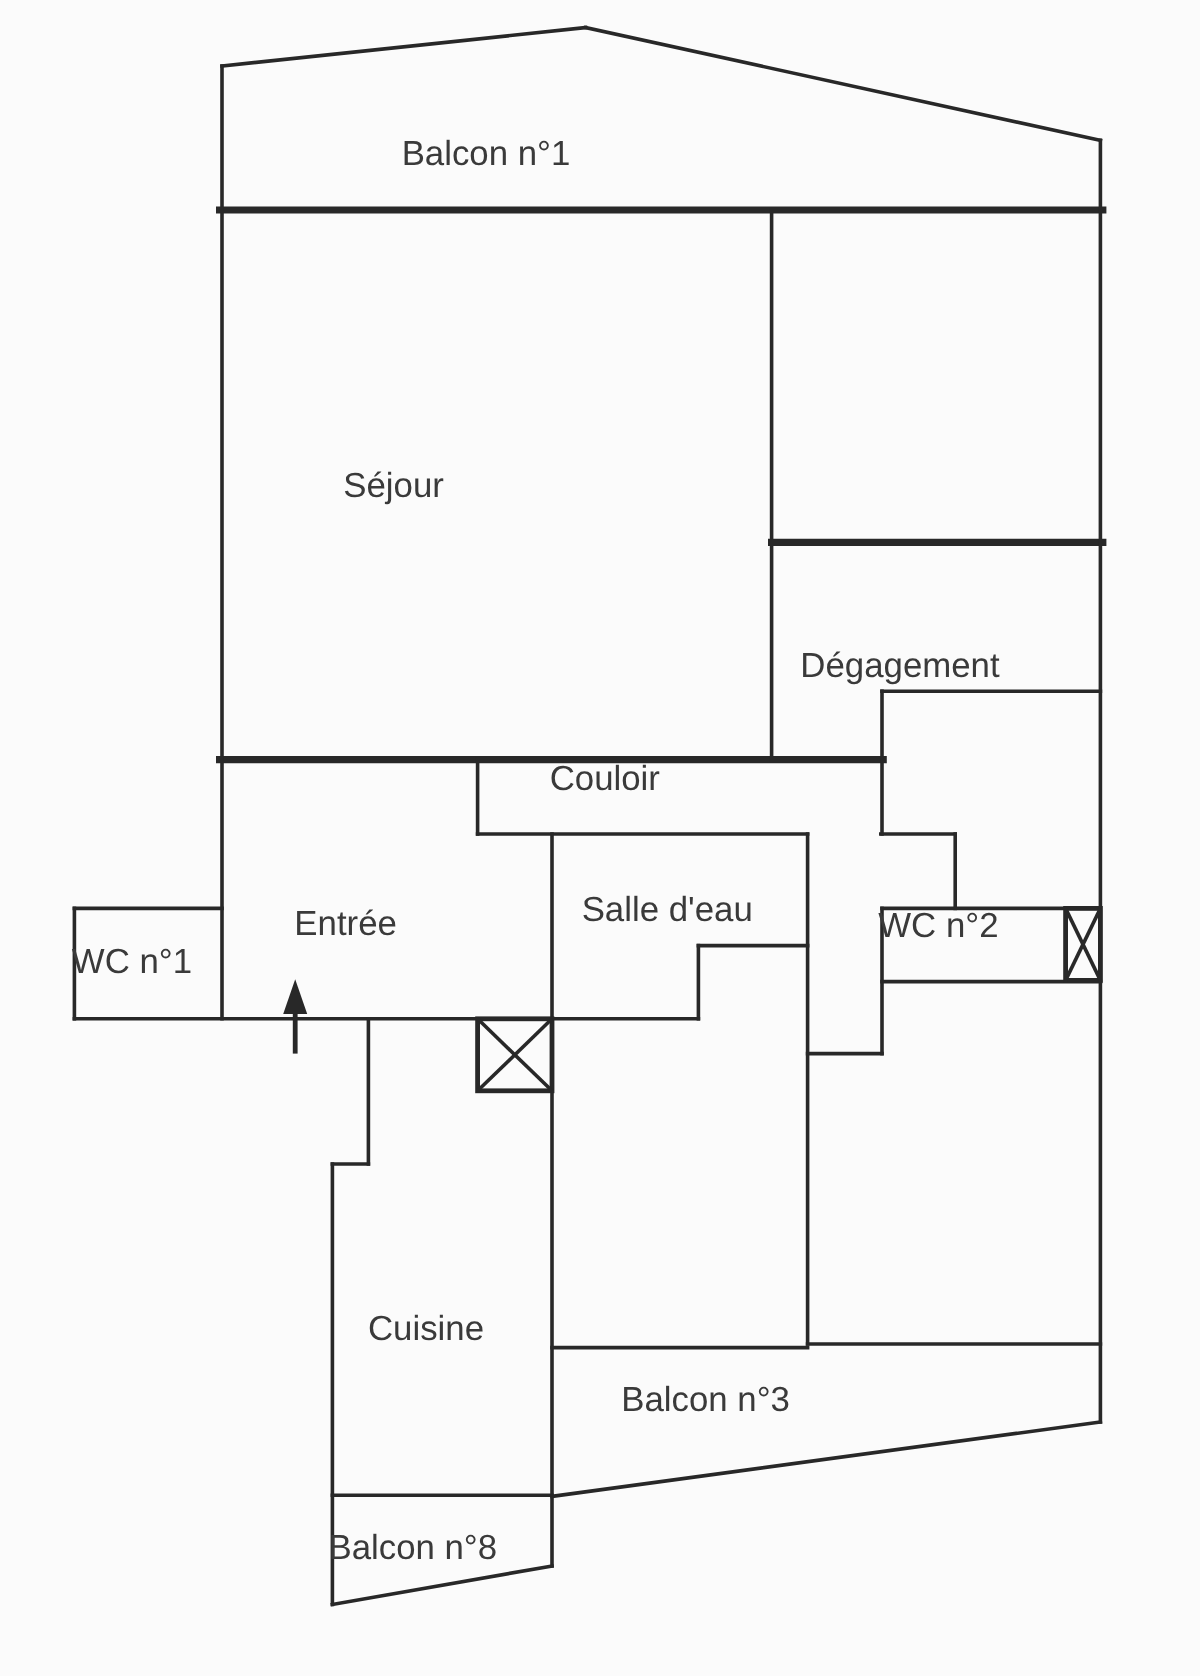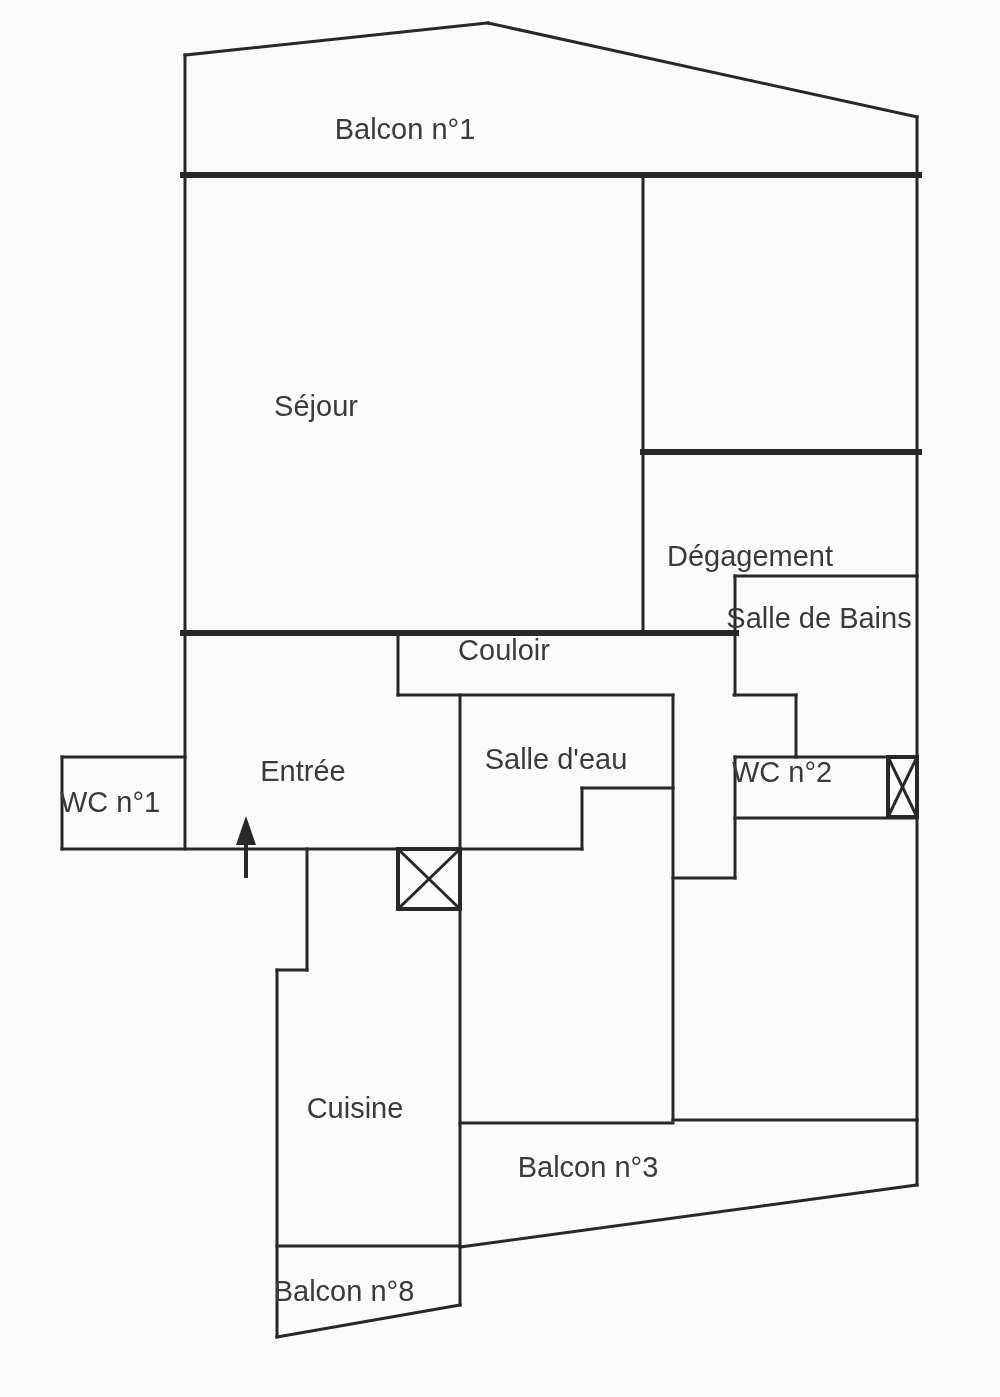--- a/index.html
+++ b/index.html
@@ -85,25 +85,24 @@
         <line x1="888" y1="757" x2="917" y2="817" stroke="#282828" stroke-width="3"></line>
         <line x1="917" y1="757" x2="888" y2="817" stroke="#282828" stroke-width="3"></line>
       </g>
       <g>
         <line x1="246" y1="878" x2="246" y2="845" stroke="#282828" stroke-width="4"></line>
         <polygon points="236,845 256,845 246,816" fill="#282828"></polygon>
       </g>
     </svg>
   <div id="label-layer">
       <div class="room-label" style="left: 405px; top: 129px;">Balcon n°1</div>
-      <div class="room-label" style="left: 316px; top: 406px;">Séjour</div>
+      <div class="room-label" style="left: 328px; top: 406px;">Séjour</div>
       <div class="room-label" style="left: 750px; top: 556px;">Dégagement</div>
-      <div class="room-label" style="left: 819px; top: 618px;">Salle de Bains</div>
       <div class="room-label" style="left: 504px; top: 650px;">Couloir</div>
-      <div class="room-label" style="left: 303px; top: 771px;">Entrée</div>
+      <div class="room-label" style="left: 288px; top: 771px;">Entrée</div>
       <div class="room-label" style="left: 556px; top: 759px;">Salle d'eau</div>
       <div class="room-label" style="left: 782px; top: 772px;">WC n°2</div>
       <div class="room-label" style="left: 110px; top: 802px;">WC n°1</div>
       <div class="room-label" style="left: 355px; top: 1108px;">Cuisine</div>
       <div class="room-label" style="left: 588px; top: 1167px;">Balcon n°3</div>
       <div class="room-label" style="left: 344px; top: 1291px;">Balcon n°8</div>
     </div>
 </div>
 
 </body></html>

